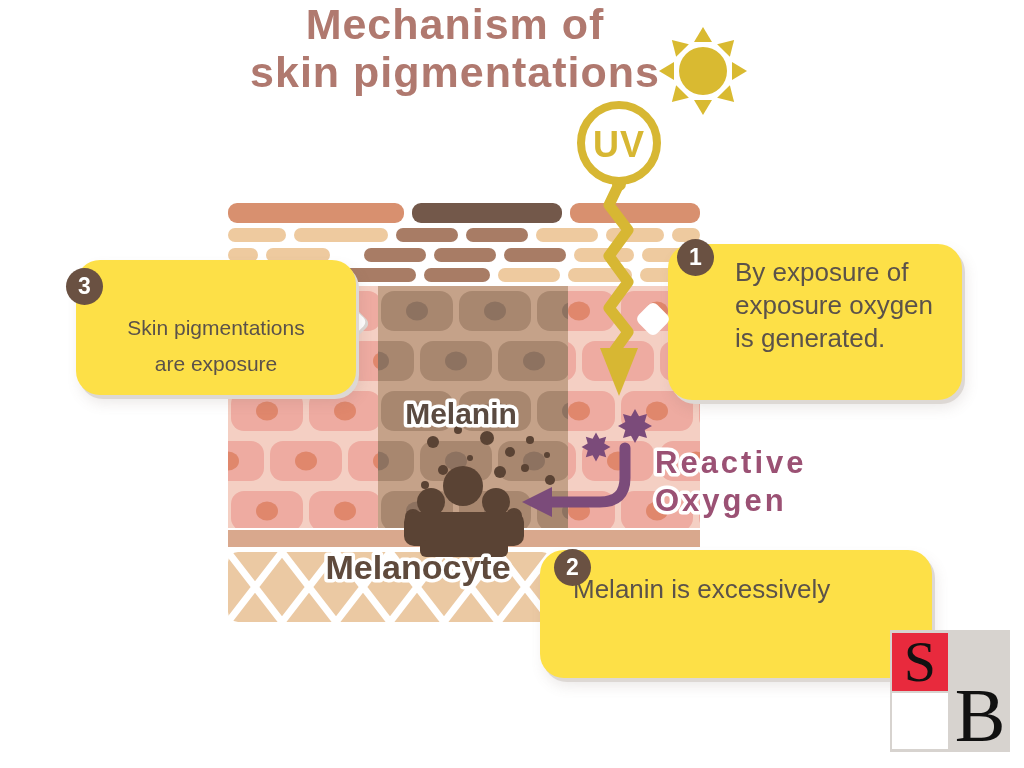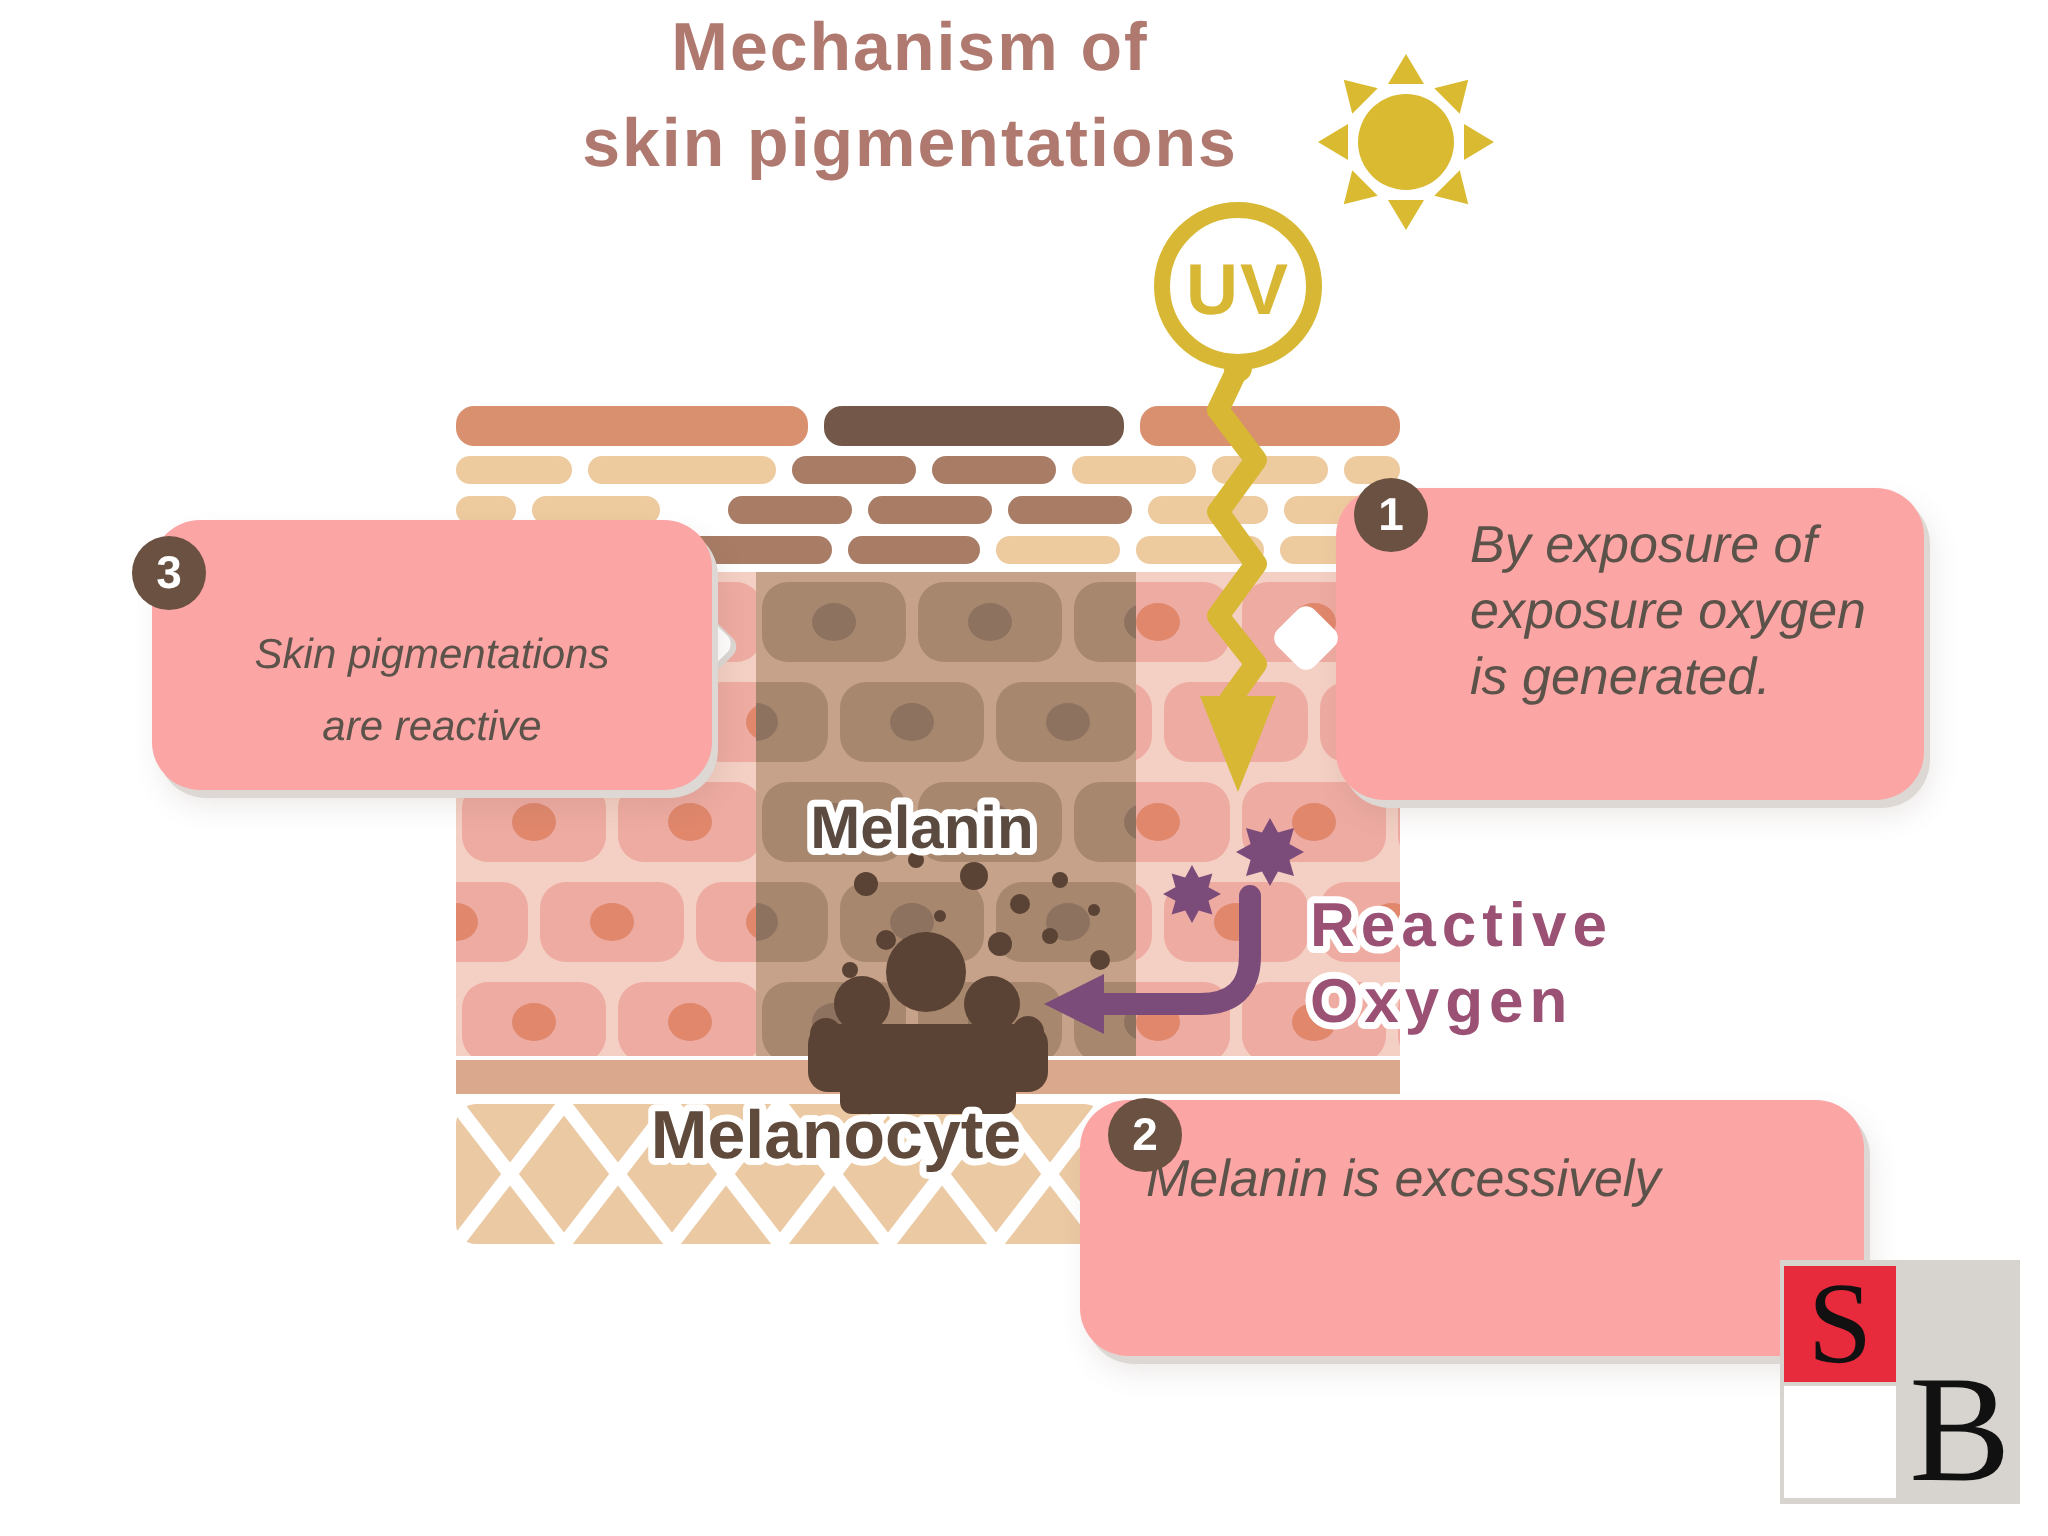--- a/index.html
+++ b/index.html
@@ -1,26 +1,26 @@
 <!DOCTYPE html>
 <html><head>
 <meta charset="utf-8">
 <style>
   html,body{margin:0;padding:0;background:#fff;}
   #stage{position:relative;width:1024px;height:768px;background:#ffffff;overflow:hidden;
          font-family:"Liberation Sans",sans-serif;}
   
   .title{position:absolute;left:225px;top:0px;width:460px;text-align:center;
-         color:#b0796f;font-weight:bold;font-size:34px;line-height:48px;letter-spacing:1px;}
+         color:#b0796f;font-weight:bold;font-size:43px;line-height:48px;letter-spacing:1px;}
   
   #diagram{position:absolute;left:0;top:0;}
   
-  .callout{position:absolute;background:#fca5a5;border-radius:24px;
+  .callout{position:absolute;background:#fde047;border-radius:24px;
            box-shadow:3px 4px 0 #ddd8d4, 4px 8px 14px rgba(120,100,90,.14);
-           color:#5b524a;font-size:26px;line-height:33px;font-style:italic;}
+           color:#5b524a;font-size:26px;line-height:33px;}
   .callout .line{white-space:nowrap;}
   #callout-1{left:668px;top:244px;width:294px;height:156px;padding:12px 0 0 67px;box-sizing:border-box;}
   #callout-2{left:540px;top:550px;width:392px;height:128px;padding:22px 0 0 33px;box-sizing:border-box;line-height:34px;}
   #callout-3{left:76px;top:260px;width:280px;height:135px;padding:50px 0 0 0;box-sizing:border-box;
              text-align:center;font-size:21px;line-height:36px;}
   .notch{position:absolute;background:#fff;transform:rotate(45deg);border-radius:6px;}
   #notch-1{left:640px;top:306px;width:26px;height:26px;box-shadow:-2px 2px 0 rgba(221,216,212,.0);}
   #notch-3{left:334px;top:308px;width:28px;height:28px;box-shadow:3px -1px 0 #ddd8d4;}
   
   .badge{position:absolute;width:37px;height:37px;border-radius:50%;background:#6a5142;
@@ -188,21 +188,21 @@
     <div class="line">is generated.</div>
   </div>
   <div id="notch-1" class="notch"></div>
 
   <div id="callout-2" class="callout">
     <div class="line">Melanin is excessively</div>
   </div>
 
   <div id="callout-3" class="callout">
     <div class="line">Skin pigmentations</div>
-    <div class="line">are reactive</div>
+    <div class="line">are exposure</div>
   </div>
 
   <div id="badge-1" class="badge">1</div>
   <div id="badge-2" class="badge">2</div>
   <div id="badge-3" class="badge">3</div>
 
   <div class="logo">
     <div class="sq-red">S</div>
     <div class="sq-white"></div>
     <div class="letter-b">B</div>

